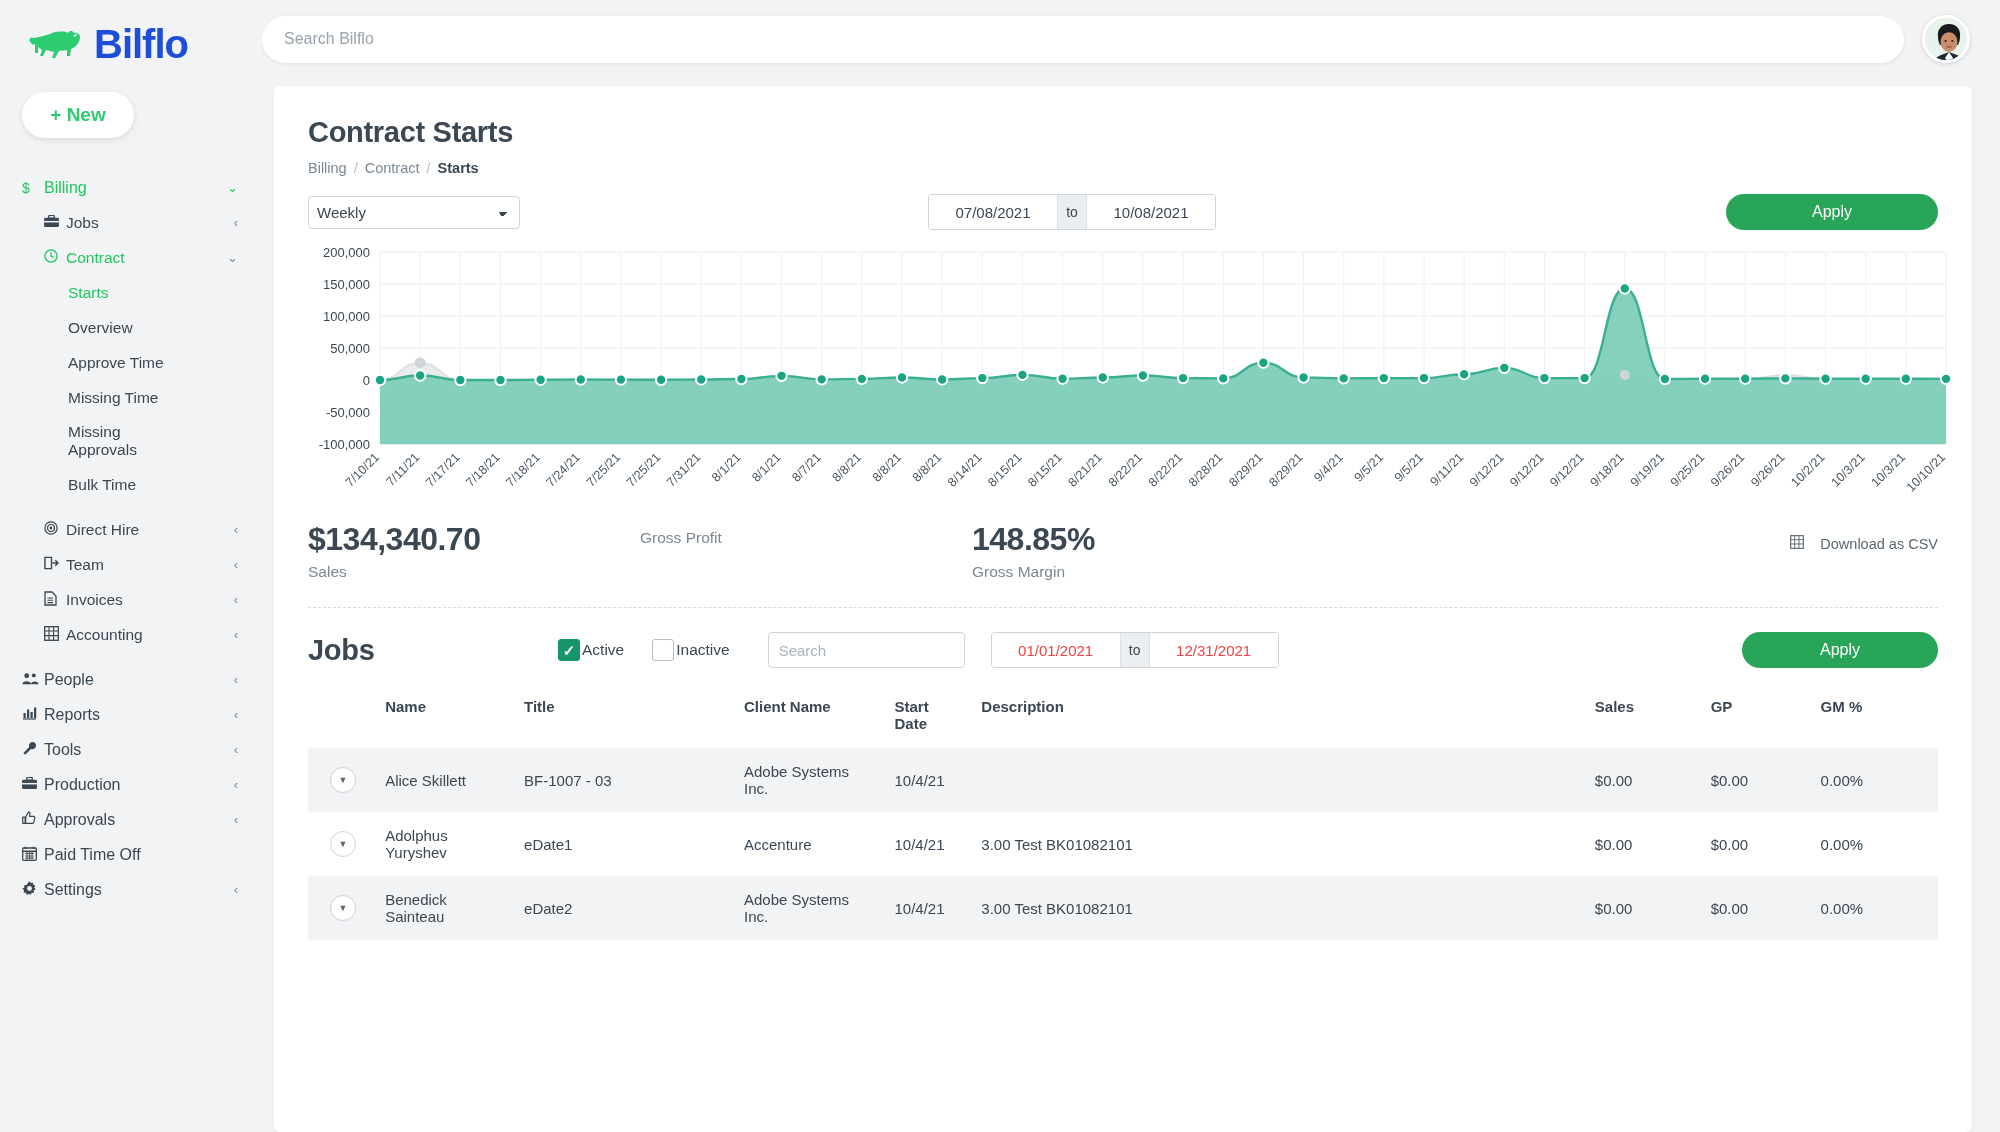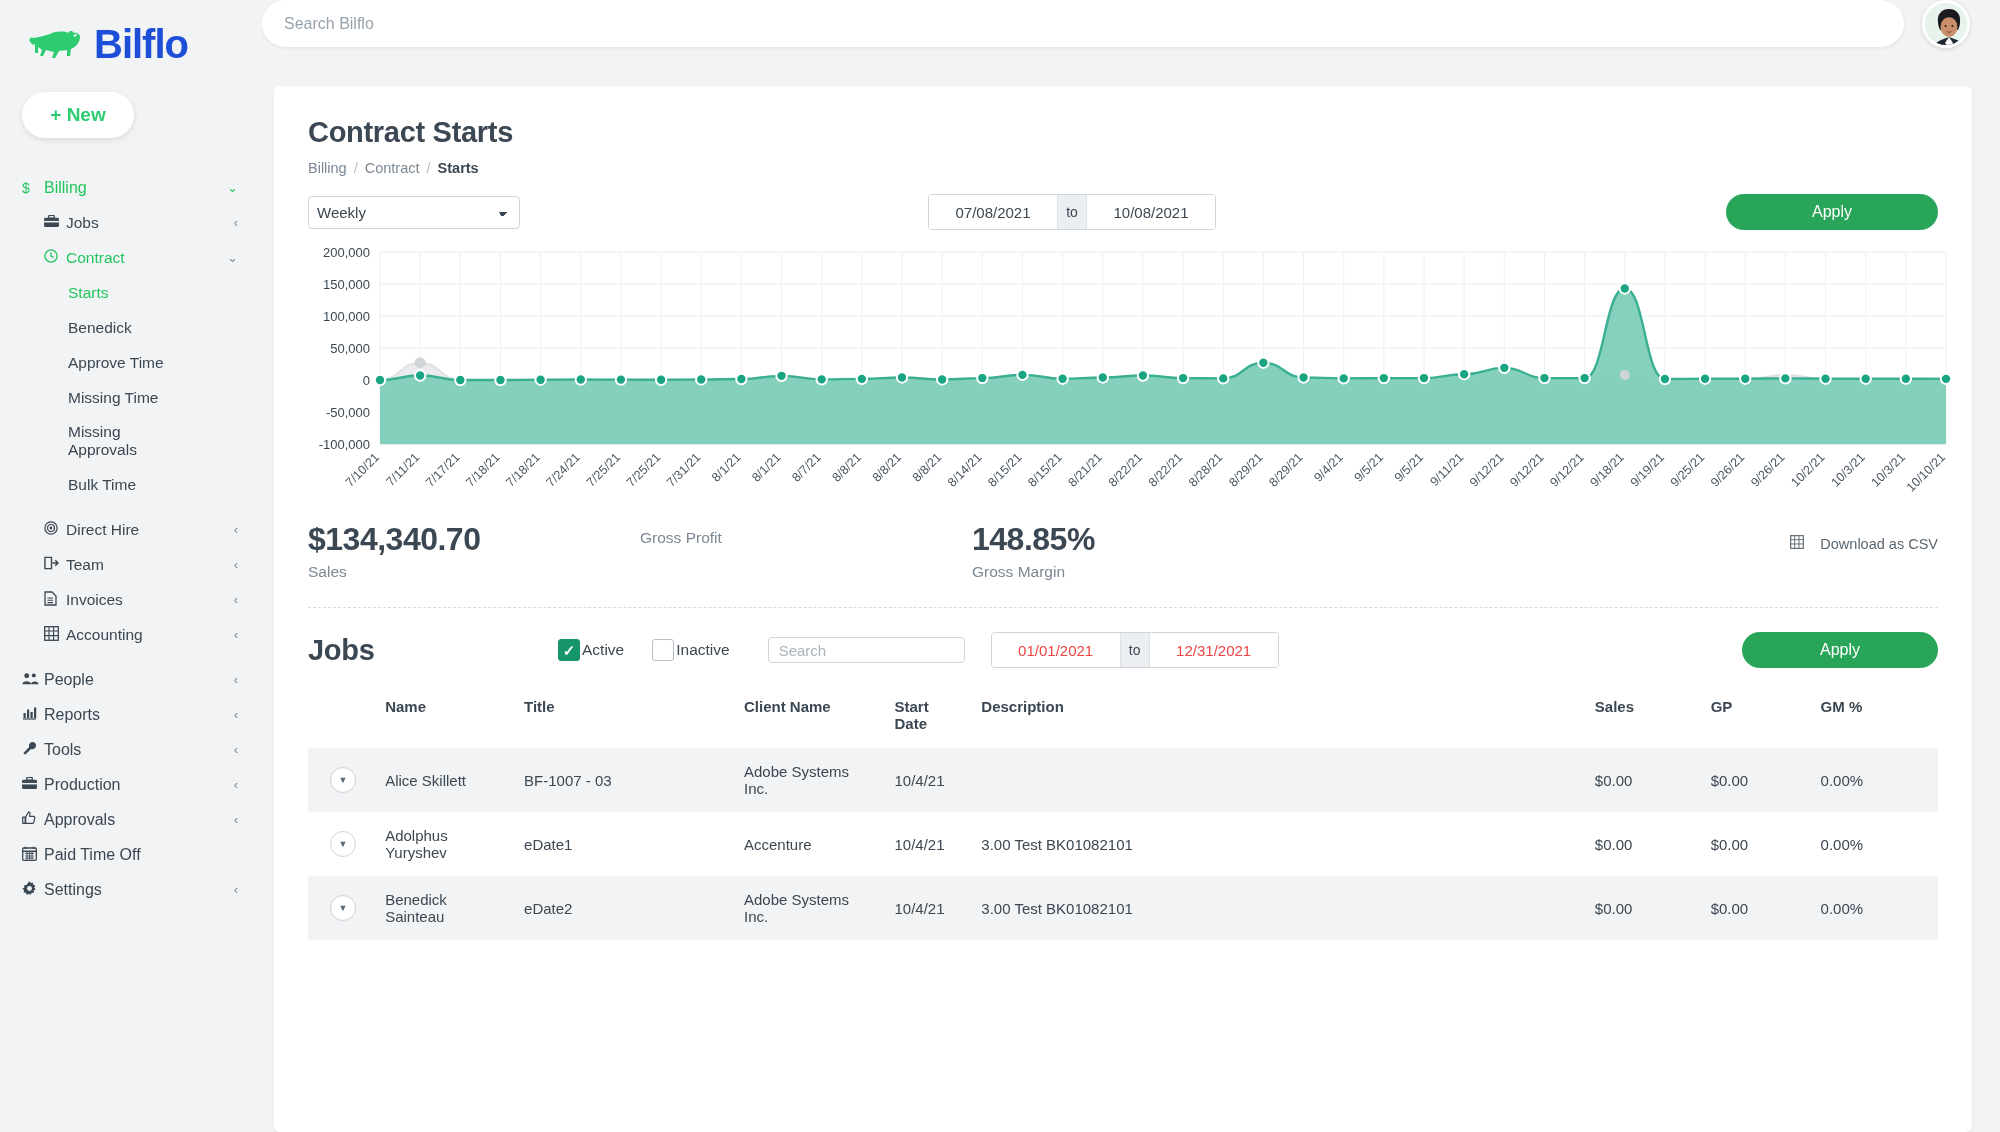--- a/index.html
+++ b/index.html
@@ -50,21 +50,21 @@
   .nav-item.lvl3 { padding-left: 68px; font-size: 15.5px; }
   .nav-item.active { color: #22c55e; }
   .nav-item.active .caret { color: #22c55e; }
   .nav-item.green-text { color: #22c55e; }
   .nav-item.tall { height: 52px; }
   .nav-item.tall .lbl { white-space: normal; line-height: 1.15; }
   .nav-item.sp { margin-top: 10px; }
 
   
   .main { flex: 1; height: 1132px; display: flex; flex-direction: column; overflow: hidden; }
-  .topbar { height: 78px; display: flex; align-items: flex-start; padding: 0 30px 0 0; gap: 18px; }
+  .topbar { height: 78px; display: flex; align-items: center; padding: 0 30px 0 0; gap: 18px; }
   .search-wrap { flex: 1; margin-left: 0; }
   .search-input {
     width: 100%; height: 47px;
     background: #fff; border: none; border-radius: 24px;
     padding: 0 22px; font-size: 16px; color: #6c757d;
     font-family: "Liberation Sans", sans-serif;
     box-shadow: 0 1px 4px rgba(0,0,0,0.07);
     outline: none;
   }
   .search-input::placeholder { color: #98a2ac; }
@@ -145,21 +145,21 @@
   .chk-wrap { display: flex; align-items: center; gap: 2px; cursor: pointer; }
   .chk {
     width: 22px; height: 22px; border: 1px solid #b6bec6; border-radius: 3px; background: #fff;
     display: flex; align-items: center; justify-content: center;
   }
   .chk.checked { background: #17956a; border-color: #17956a; }
   .chk.checked::after { content: "✓"; color: #fff; font-size: 15px; line-height: 1; font-weight: bold;}
   .chk-label { font-size: 15.5px; color: #3b4752; }
   .jobs-search {
     margin-left: 38px;
-    width: 197px; height: 26px;
+    width: 197px; height: 36px;
     border: 1px solid #ced4da; border-radius: 4px;
     padding: 0 10px; font-size: 15px; color: #3b4752;
     font-family: "Liberation Sans", sans-serif; outline: none;
   }
   .jobs-search::placeholder { color: #aab2ba; }
   .jobs-daterange { margin-left: 26px; display: flex; align-items: stretch;
     border: 1px solid #ced4da; border-radius: 4px; overflow: hidden; height: 36px; background:#fff;}
   .jobs-daterange input { width: 128px; border: none; text-align: center; font-size: 15px; color: #ef4444;
     font-family: "Liberation Sans", sans-serif; outline: none; background: #fff;}
   .jobs-daterange .to { width: 30px; display: flex; align-items: center; justify-content: center;
@@ -245,21 +245,21 @@
               <path d="M8 4 L8 8 L11 9.5" stroke="#22c55e" stroke-width="1.5" fill="none"></path>
             </svg>
         </span>
         <span class="lbl">Contract</span>
         <span class="caret">⌄</span>
       </div>
       <div class="nav-item lvl3 green-text">
         <span class="lbl">Starts</span>
       </div>
       <div class="nav-item lvl3">
-        <span class="lbl">Benedick</span>
+        <span class="lbl">Overview</span>
       </div>
       <div class="nav-item lvl3">
         <span class="lbl">Approve Time</span>
       </div>
       <div class="nav-item lvl3">
         <span class="lbl">Missing Time</span>
       </div>
       <div class="nav-item lvl3 tall">
         <span class="lbl" style="max-width:92px">Missing Approvals</span>
       </div>

